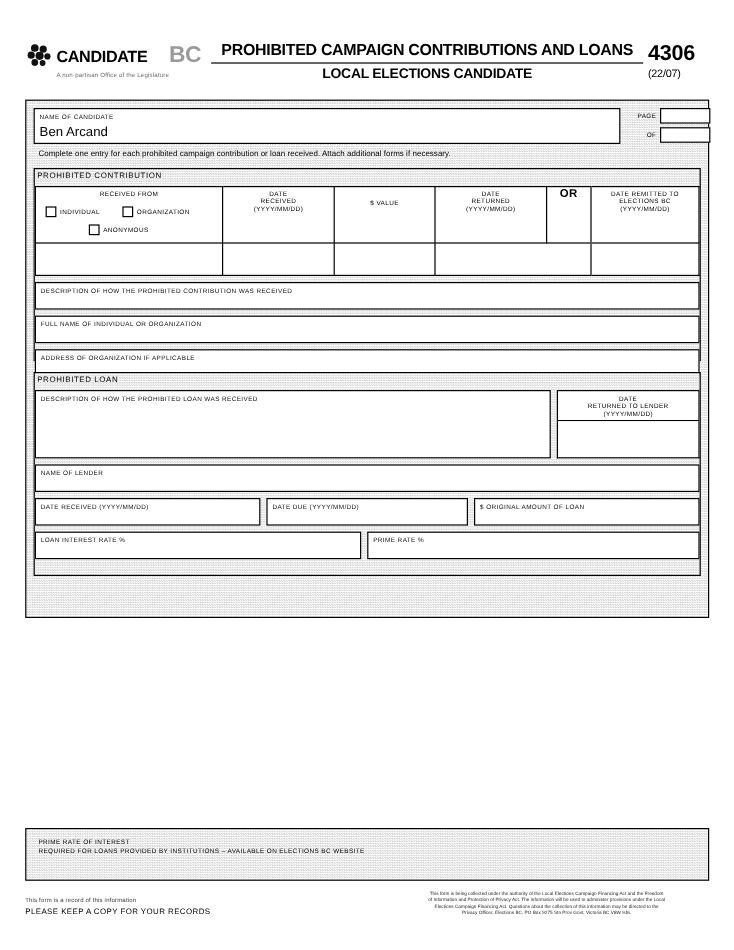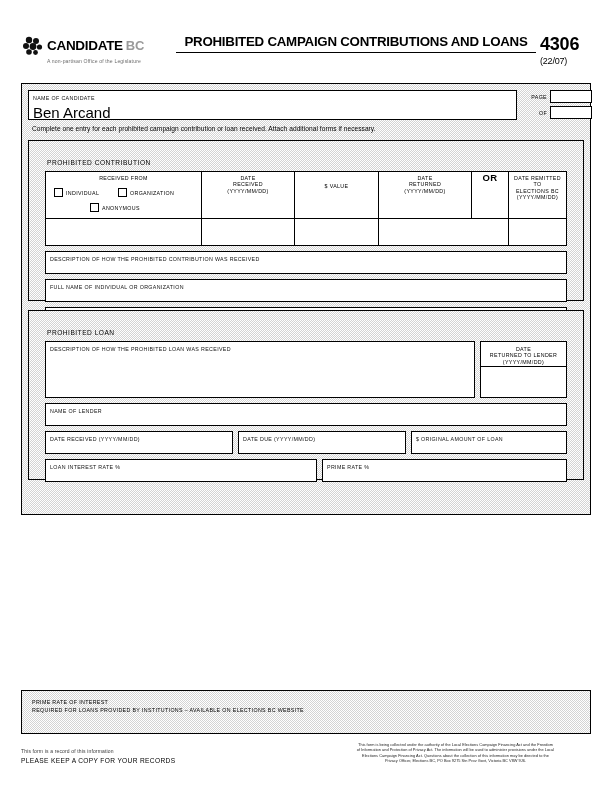--- a/index.html
+++ b/index.html
@@ -40,25 +40,25 @@
   }
   .logo-word {
     font-size: 13.5px;
     font-weight: bold;
     letter-spacing: -0.3px;
     line-height: 14px;
     color: #000;
     white-space: nowrap;
   }
   .logo-bc {
-    font-size: 13px;
+    font-size: 19px;
     font-weight: bold;
     letter-spacing: -0.3px;
     color: #9a9a9a;
-    margin-left: 3px;
+    margin-left: 18px;
   }
   .logo-tag {
     font-size: 5.1px;
     color: #6d6d6d;
     letter-spacing: 0.15px;
     margin-top: 1.5px;
     margin-left: 25px;
     white-space: nowrap;
   }
 
@@ -138,21 +138,21 @@
   .flabel {
     font-size: 5.3px;
     letter-spacing: 0.35px;
     color: #111;
     line-height: 6.5px;
     position: absolute;
     left: 4px; top: 3.5px;
     white-space: nowrap;
   }
   .fvalue {
-    font-size: 15px;
+    font-size: 11px;
     color: #000;
     position: absolute;
     left: 4px; top: 13px;
   }
 
   
   .name-row {
     position: relative;
     height: 30px;
   }
@@ -197,21 +197,21 @@
     padding-left: 4px;
   }
 
   
   .section {
     border: 1.1px solid #000;
     box-sizing: border-box;
     background:
       repeating-conic-gradient(#d4d4d4 0% 25%, #ffffff 0% 50%)
       0 0 / 2px 2px;
-    padding: 16px;
+    padding: 0;
     position: relative;
   }
   .section.contribution { margin-top: 6px; height: 161px; }
   .section.loan { margin-top: 9px; height: 170px; }
   .section-title {
     font-size: 6.6px;
     letter-spacing: 0.5px;
     line-height: 11px;
     padding-left: 2px;
     margin-bottom: 3px;
@@ -394,20 +394,21 @@
       <div>
         <span class="logo-word">CANDIDATE</span><span class="logo-bc">BC</span>
       </div>
     </div>
     <div class="logo-tag">A non-partisan Office of the Legislature</div>
   </div>
 
   <div class="title-block">
     <div class="title-main">PROHIBITED CAMPAIGN CONTRIBUTIONS AND LOANS</div>
     <div class="title-rule"></div>
+    <div class="title-sub">LOCAL ELECTIONS CANDIDATE</div>
   </div>
 
   <div class="form-no">
     <div class="form-no-num">4306</div>
     <div class="form-no-rev">(22/07)</div>
   </div>
 </div>
 
 <div class="panel">
 

